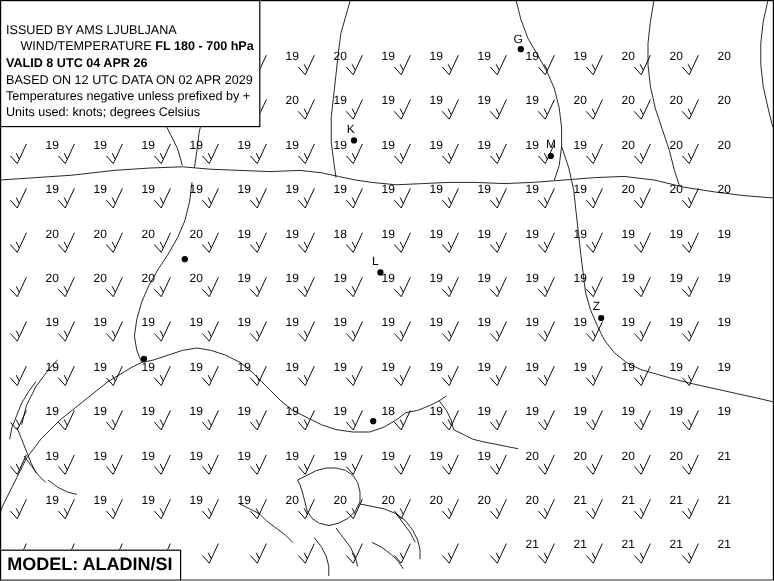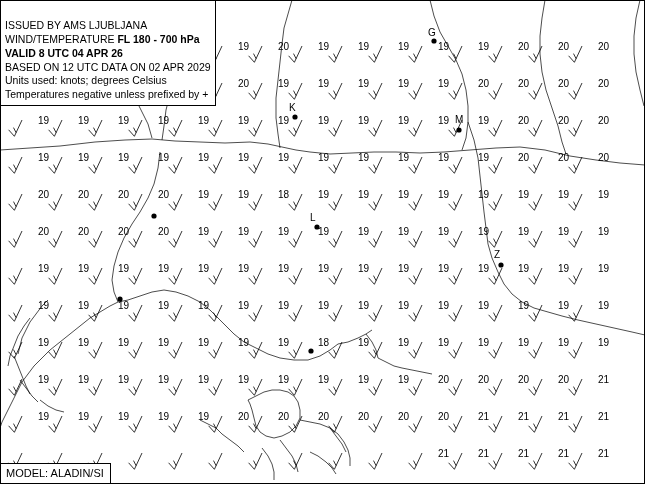--- a/index.html
+++ b/index.html
@@ -35,34 +35,36 @@
   .header-box div {
     font-size: 10.5px;
     color: #000000;
     white-space: nowrap;
   }
   .header-box div.bold {
     font-weight: bold;
   }
   .header-box div.bold span.pre {
     font-weight: normal;
+    margin-left: 12px;
   }
   .model-box {
     position: absolute;
     left: 0;
     bottom: 0;
     background: #ffffff;
     border: 1px solid #000000;
     padding: 3px 6px 4px 5px;
     z-index: 20;
   }
   .model-box div {
-    font-size: 11px;
+    font-size: 15px;
     color: #000000;
     white-space: nowrap;
+    font-weight: bold;
   }
   .frame {
     position: absolute;
     left: 0;
     top: 0;
     width: 643px;
     height: 482px;
     border: 1px solid #000000;
     pointer-events: none;
     z-index: 15;
@@ -1164,21 +1166,21 @@
       </g>
   </svg>
 
   <div class="frame"></div>
 
   <div class="header-box">
     <div>ISSUED BY AMS LJUBLJANA</div>
     <div class="bold"><span class="pre">WIND/TEMPERATURE </span><span>FL 180 - 700 hPa</span></div>
     <div class="bold">VALID 8 UTC 04 APR 26</div>
     <div>BASED ON 12 UTC DATA ON 02 APR 2029</div>
+    <div>Temperatures negative unless prefixed by +</div>
     <div>Units used: knots; degrees Celsius</div>
-    <div>Temperatures negative unless prefixed by +</div>
   </div>
 
   <div class="model-box">
     <div>MODEL: ALADIN/SI</div>
   </div>
 
 </div>
 
 </body></html>

